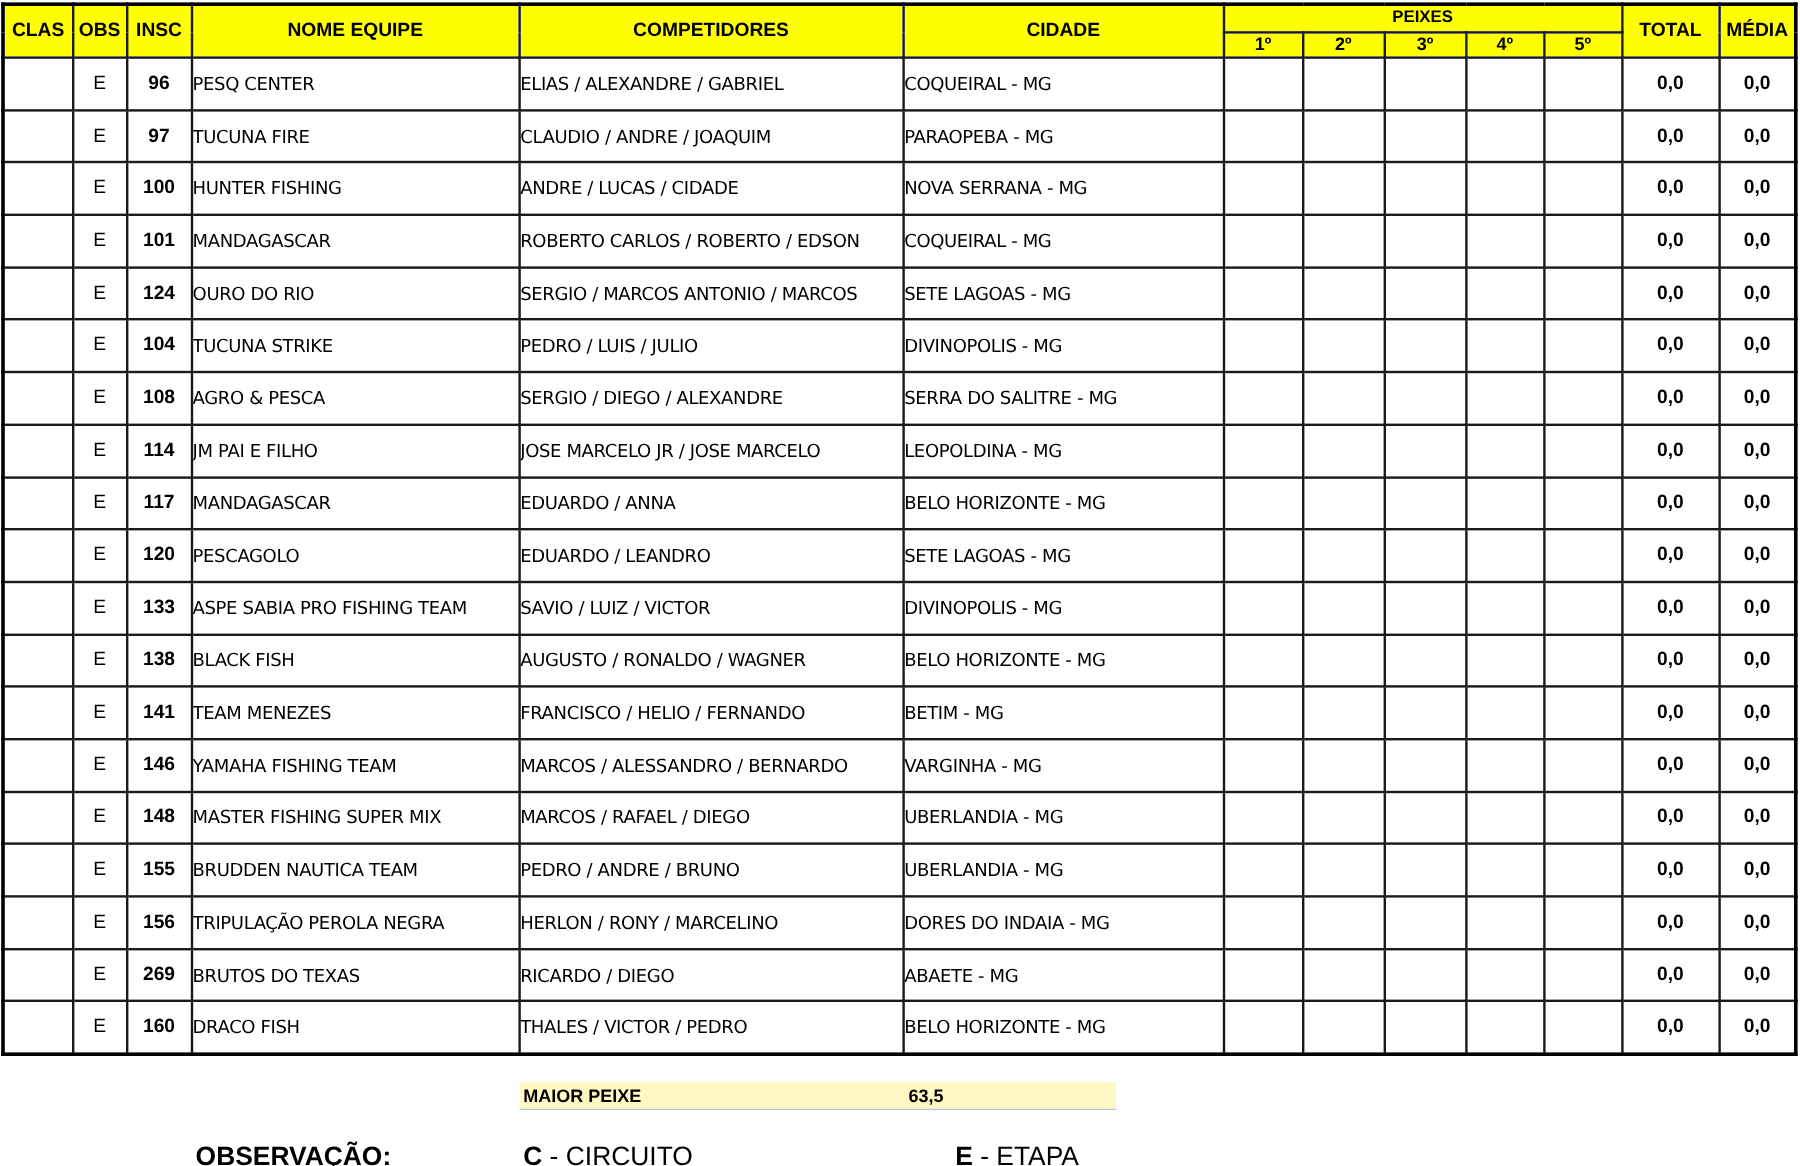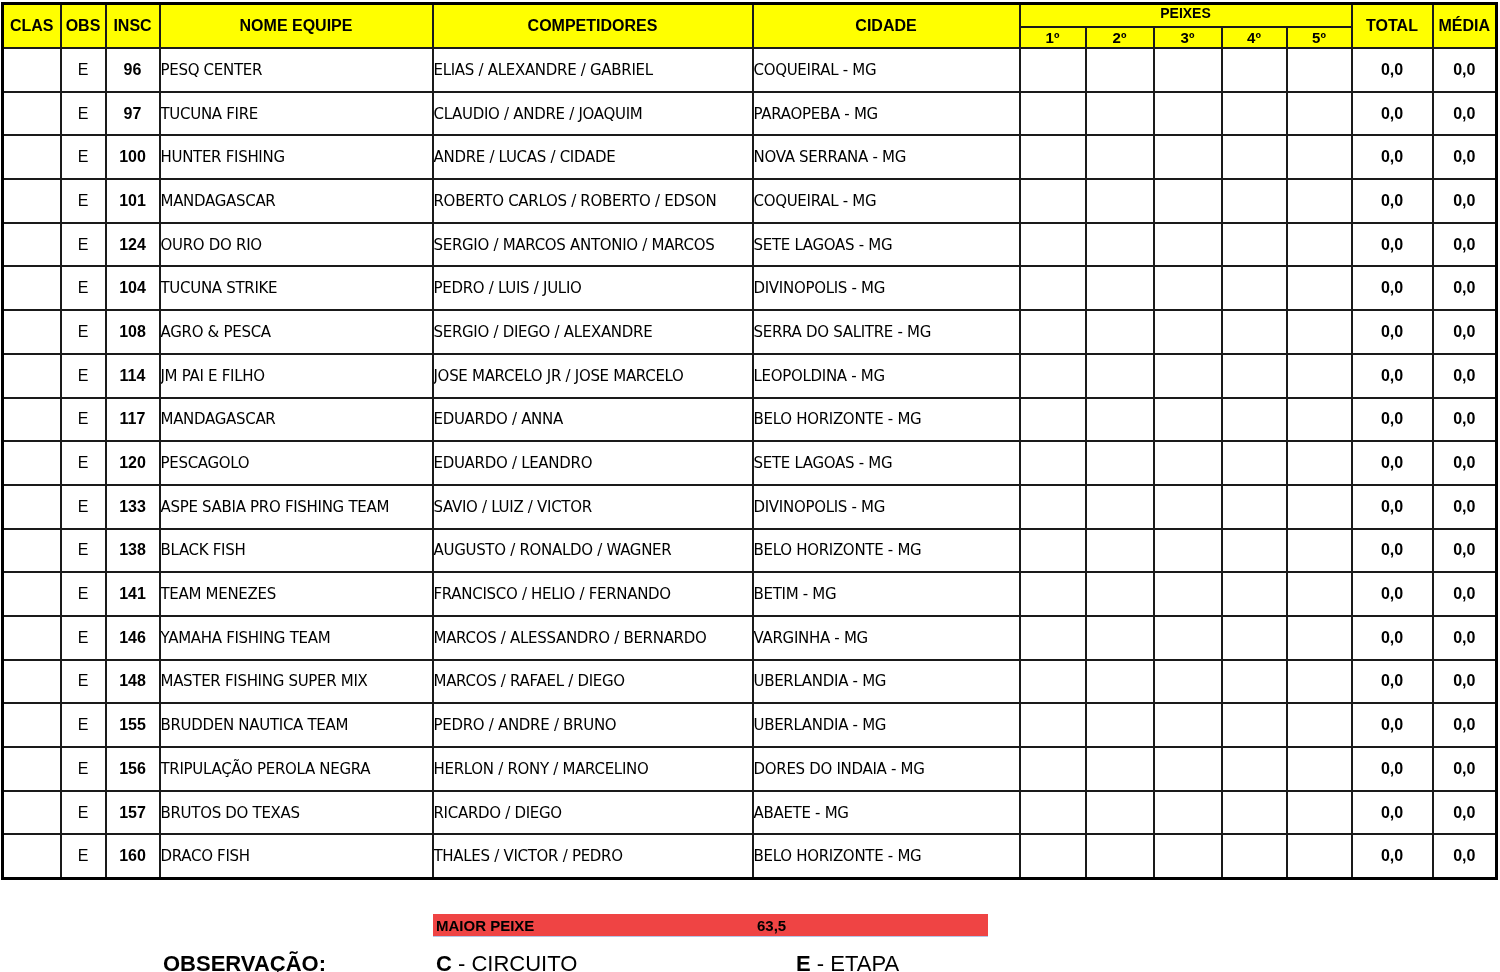--- a/index.html
+++ b/index.html
@@ -11,21 +11,21 @@
   thead tr.h1 th { height:21px; }
   thead tr.h2 th { height:19px; font-size:15px; }
   thead tr.h1 th.peixes { font-size:14px; line-height:16px; vertical-align:top;margin-top:44px; }
   tbody td { height:41.7px; font-size:16px; }
   td.clas { text-align:center; }
   td.obs { text-align:center; font-size:16px; }
   td.insc { text-align:center; font-weight:bold; }
   td.txt { text-align:left; padding-left:3px; font-family:"DejaVu Sans", sans-serif; font-size:15px; letter-spacing:-0.3px; }
   td.num { text-align:center; font-weight:bold; }
   td.fish { }
-  .summary { position:absolute; left:433px; top:902px; width:555px; height:22px; background:#ef4444; border-bottom:1px solid #b4c6e7; font-weight:bold; font-size:15px;margin-top:12px; }
+  .summary { position:absolute; left:433px; top:902px; width:497px; height:22px; background:#fef9c3; border-bottom:1px solid #b4c6e7; font-weight:bold; font-size:15px; }
   .summary .lbl { position:absolute; left:3px; top:3px; }
   .summary .val { position:absolute; left:324px; top:3px; }
   .obs-row { position:absolute; top:951px; font-size:22px; }
   .obs-label { left:163px; font-weight:bold; }
   .obs-c { left:436px; }
   .obs-e { left:796px;text-align:right; }
   .obs-row b { font-weight:bold; }
 </style>
 </head>
 <body>
@@ -319,21 +319,21 @@
           <td class="fish"></td>
           <td class="fish"></td>
           <td class="fish"></td>
           <td class="fish"></td>
           <td class="num">0,0</td>
           <td class="num">0,0</td>
         </tr>
         <tr>
           <td class="clas"></td>
           <td class="obs">E</td>
-          <td class="insc">157</td>
+          <td class="insc">269</td>
           <td class="txt">BRUTOS DO TEXAS</td>
           <td class="txt">RICARDO / DIEGO</td>
           <td class="txt">ABAETE - MG</td>
           <td class="fish"></td>
           <td class="fish"></td>
           <td class="fish"></td>
           <td class="fish"></td>
           <td class="fish"></td>
           <td class="num">0,0</td>
           <td class="num">0,0</td>

